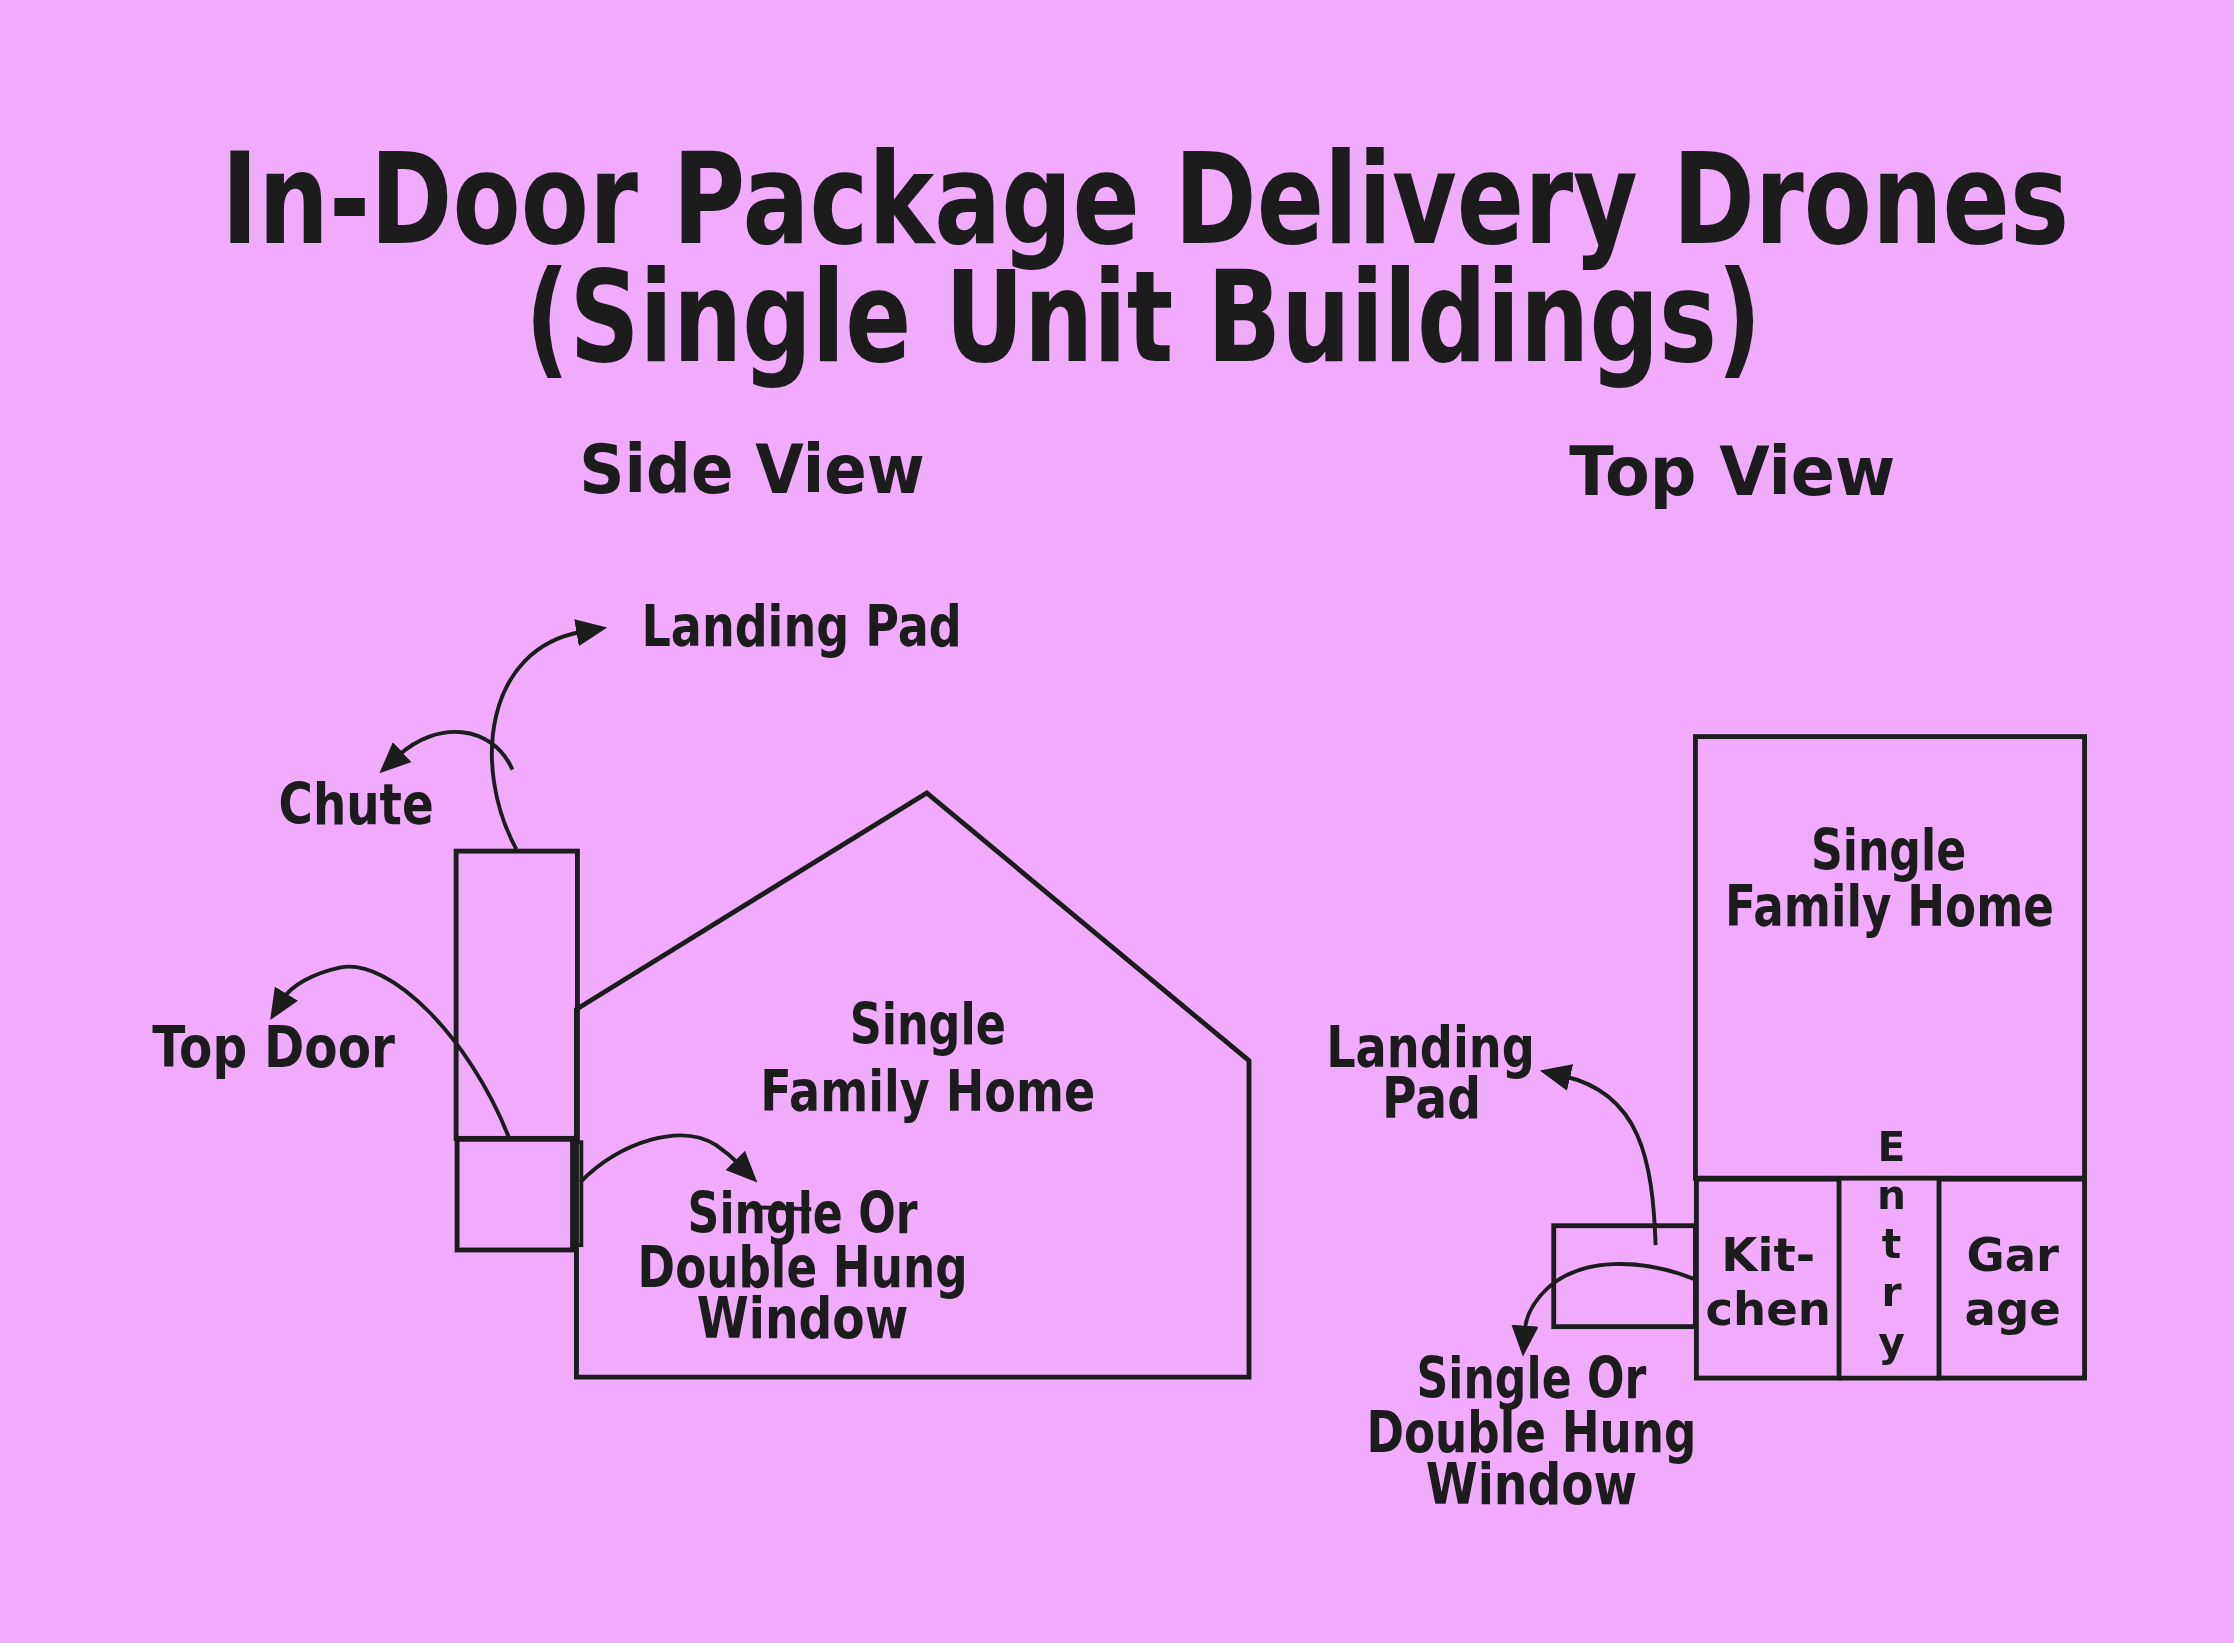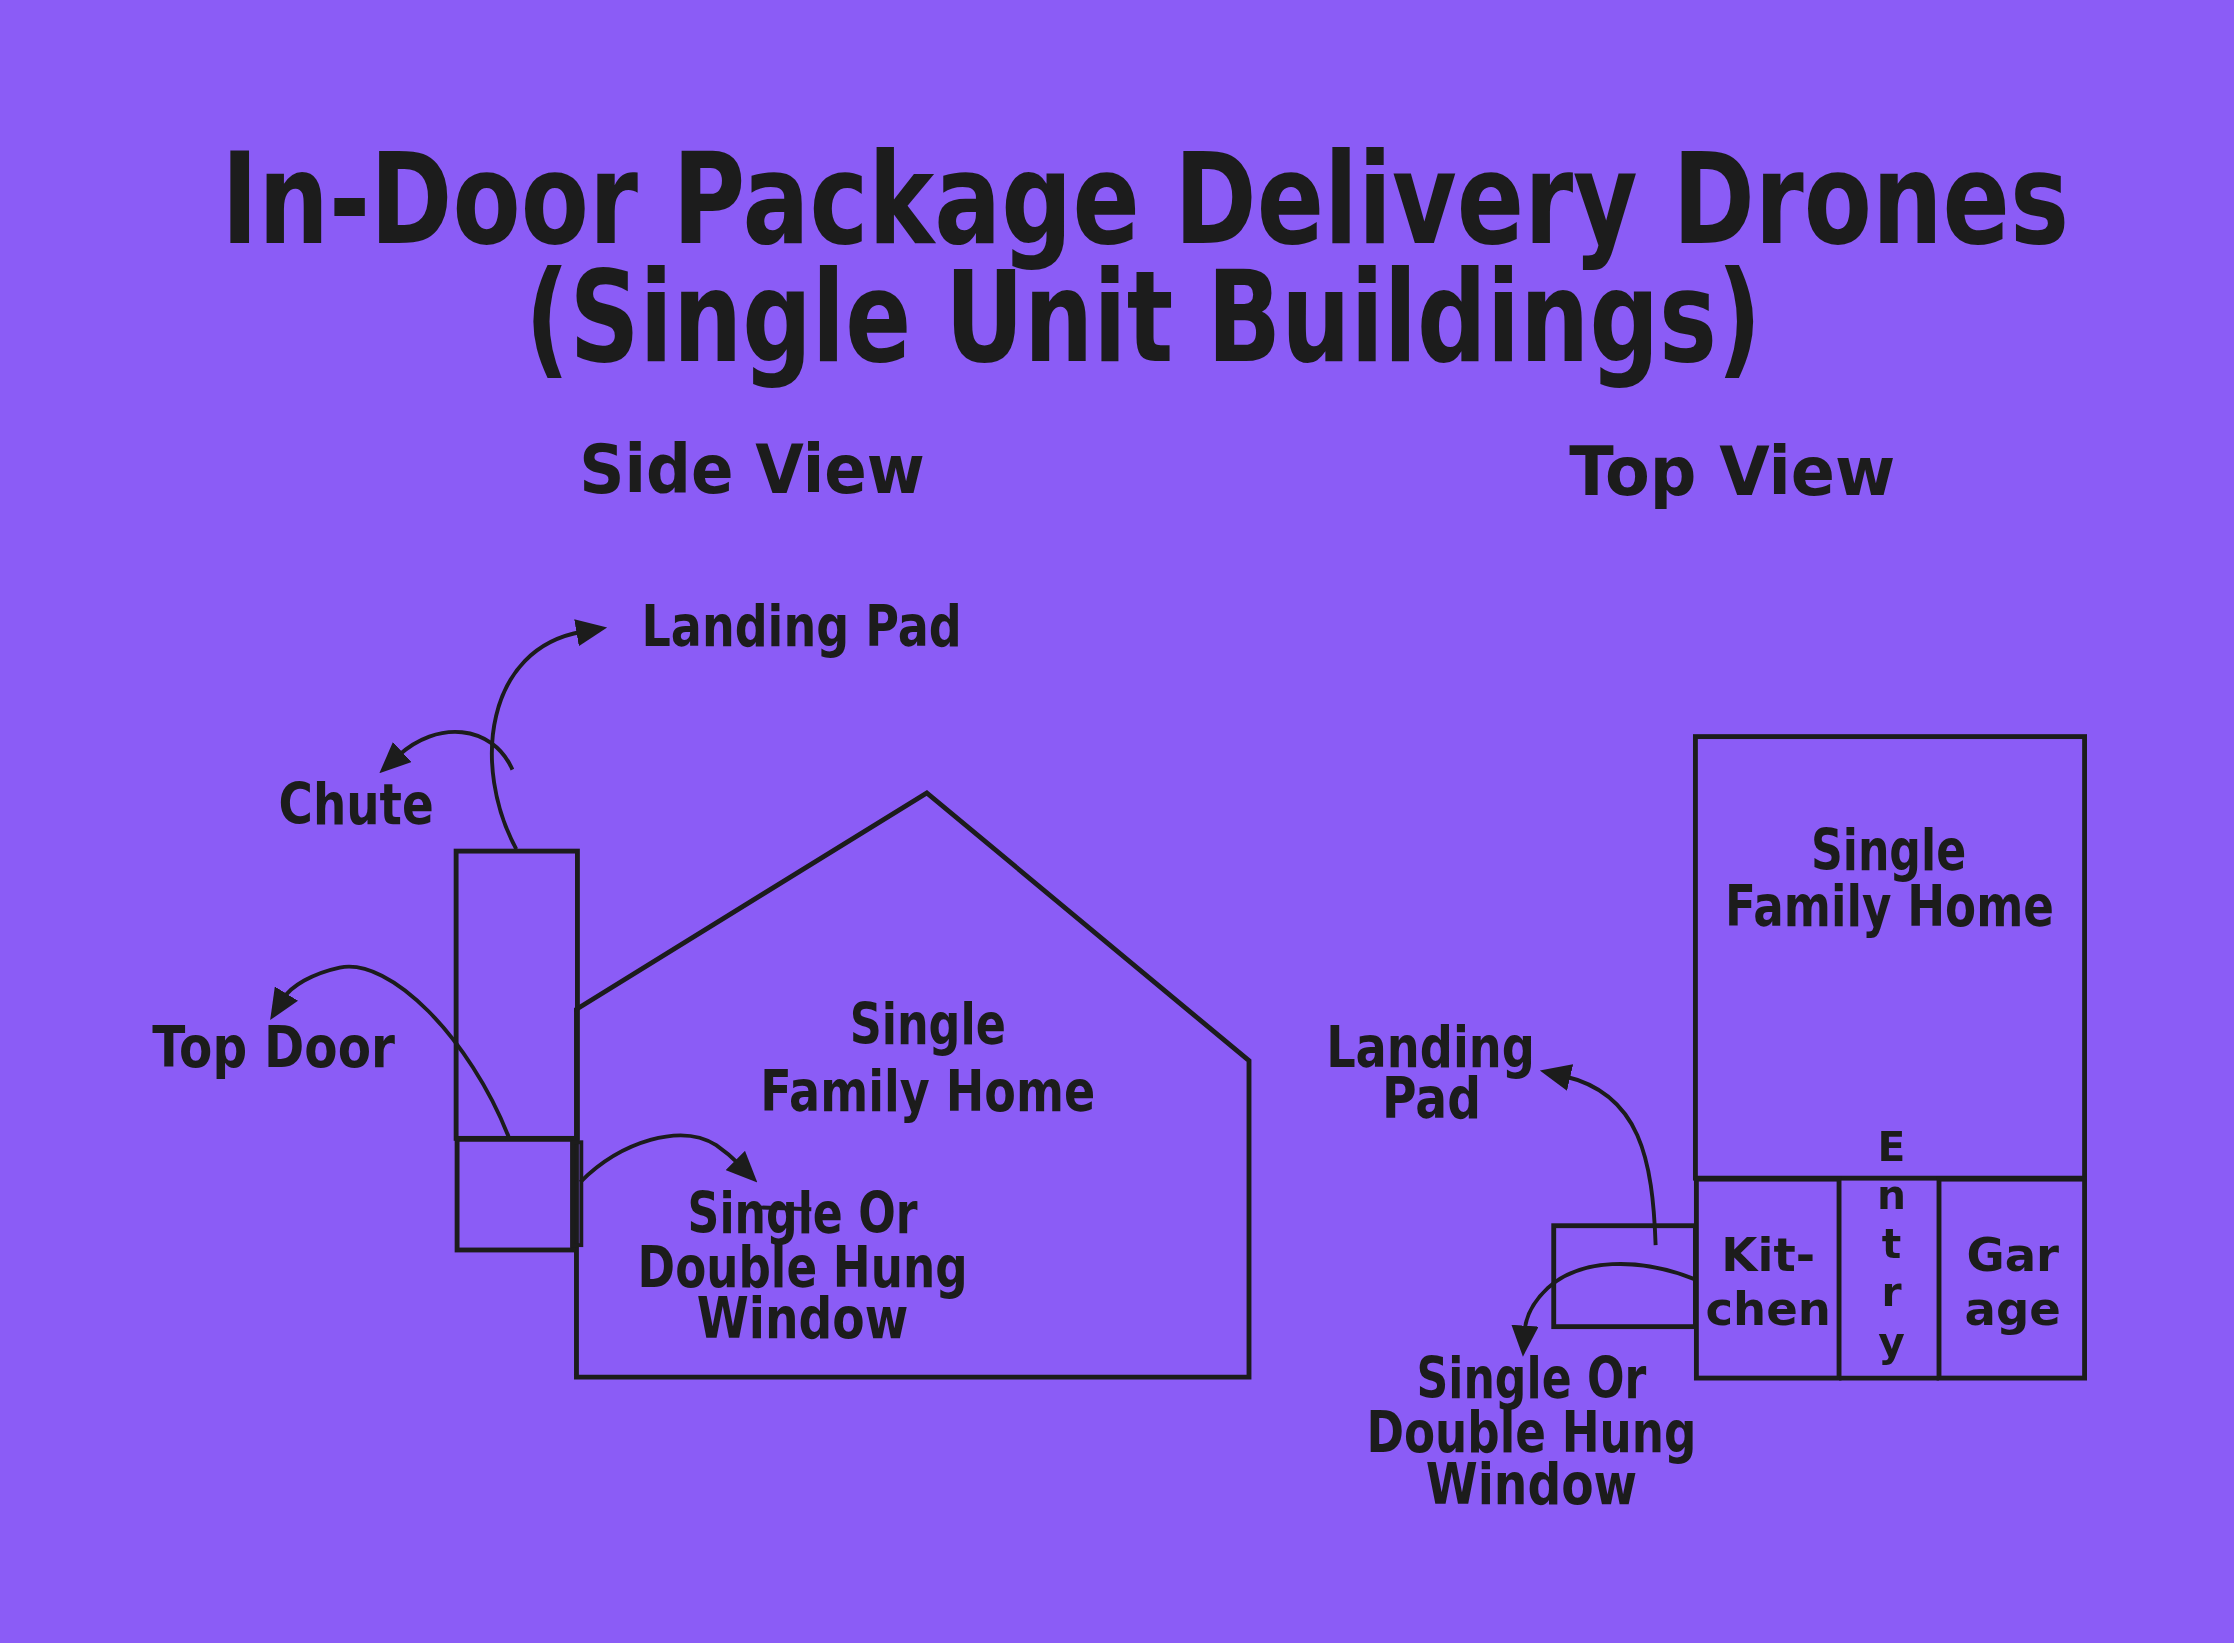--- a/index.html
+++ b/index.html
@@ -1,16 +1,16 @@
 <!DOCTYPE html>
 <html><head>
 <meta charset="utf-8">
 <style>
   html,body{margin:0;padding:0;background:#ffffff;}
-  .canvas{position:relative;width:2235px;height:1644px;background:#8b5cf6;overflow:hidden;}
+  .canvas{position:relative;width:2235px;height:1644px;background:#f0abfc;overflow:hidden;}
   svg{position:absolute;inset:0;display:block;}
   text{
     font-family:"DejaVu Sans","Liberation Sans",sans-serif;
     font-weight:bold;
     fill:#1c1c1c;
   }
   .t-title{font-size:130px;}
   .t-head{font-size:70px;}
   .t-label{font-size:58px;}
   .t-room{font-size:48px;}

